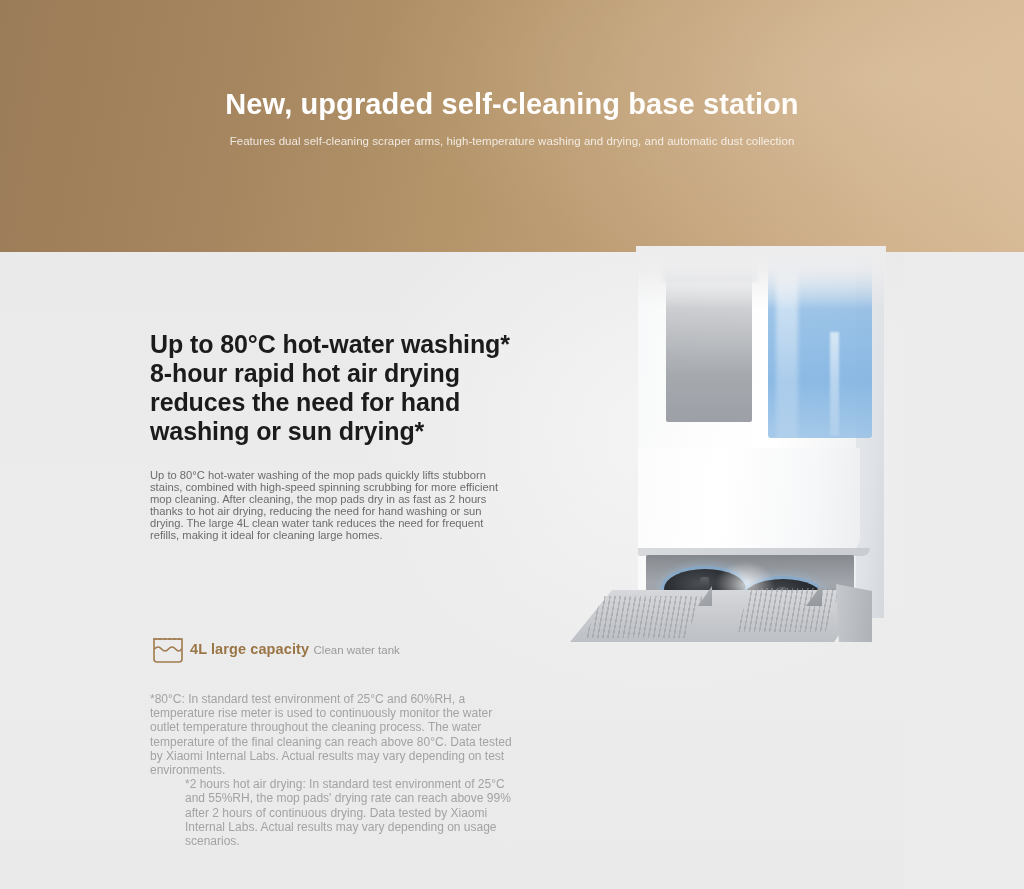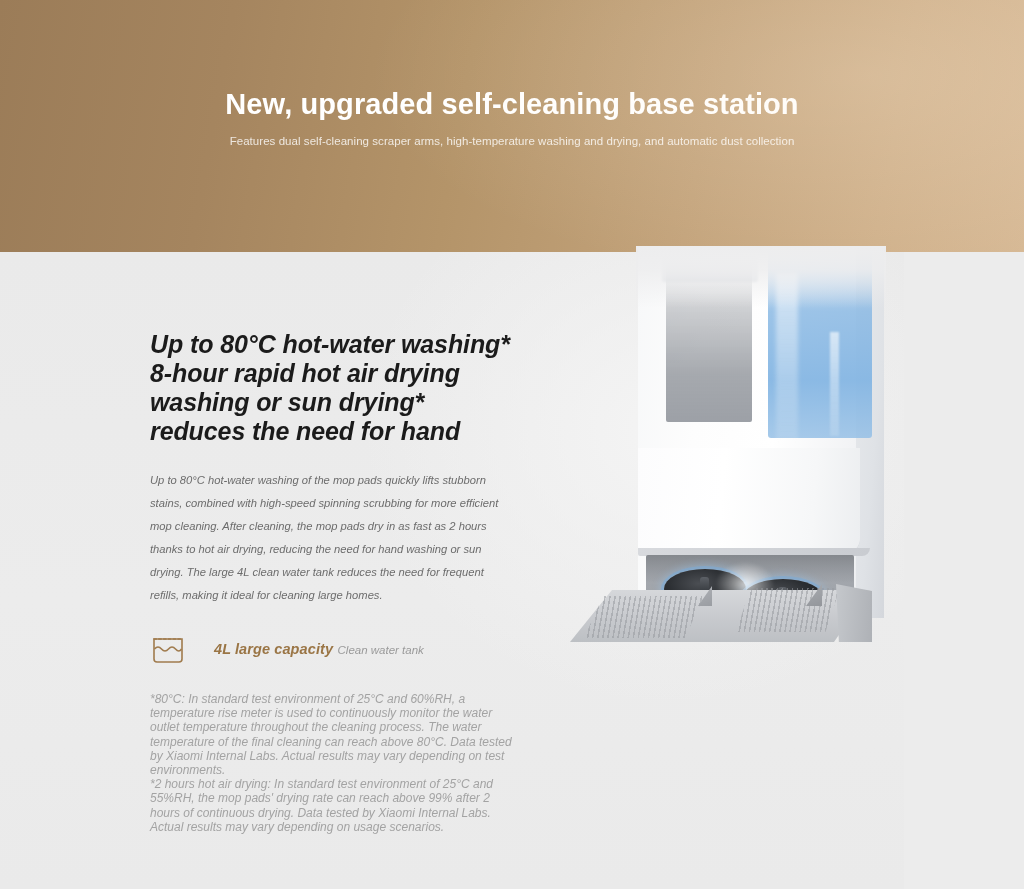--- a/index.html
+++ b/index.html
@@ -37,56 +37,55 @@
     font-size: 11.5px; font-weight: 400; letter-spacing: .05px;
   }
 
   
   .main {
     position: absolute; left: 0; top: 252px;
     width: 904px; height: 637px;
     background:
       radial-gradient(ellipse 55% 70% at 74% 28%, #f4f4f4 0%, rgba(244,244,244,0) 62%),
       linear-gradient(180deg, #eaeaea 0%, #ececec 55%, #eaeaea 100%);
-    font-style: italic;
   }
 
   
   .copy { position: absolute; left: 150px; top: 78px; width: 360px; }
   .copy h2 {
     font-size: 25px; line-height: 29px; font-weight: 700;
     color: #1b1b1b; letter-spacing: -.1px;
   }
   .copy h2 span { display: block; }
   .body-copy {
     margin-top: 23px; width: 352px;
-    font-size: 11.2px; line-height: 23px;
+    font-size: 11.2px; line-height: 12px;
     color: #6c6c6c; font-weight: 400;
   }
 
   
   .feature {
     position: absolute; left: 150px; top: 380px;
-    display: flex; align-items: center; gap: 28px;
+    display: flex; align-items: center; gap: 4px;
   }
   .tank-icon { width: 36px; height: 34px; flex: none; }
   .feature-text .f-title {
     font-size: 14.5px; font-weight: 700; color: #9a7545;
     letter-spacing: .1px;
   }
   .feature-text .f-sub {
     margin-top: 5px; font-size: 11.5px; color: #9a9a9a; font-weight: 400;
   }
 
   
   .notes {
     position: absolute; left: 150px; top: 440px; width: 368px;
     font-size: 12px; line-height: 14.2px; color: #a3a3a3; font-weight: 400;
   }
-  .notes p + p { margin-top: 0px; }
+  .notes p + p { margin-top: 0px; margin-left: 35px; }
 
   
   .product { position: absolute; left: 540px; top: 0px; width: 420px; height: 400px; }
 
   .station-shadow {
     position: absolute; left: 60px; top: 330px; width: 330px; height: 40px;
     background: radial-gradient(ellipse 50% 50% at 50% 50%, rgba(150,150,155,.28), rgba(150,150,155,0) 72%);
   }
   
   .station-body {
@@ -217,22 +216,22 @@
     <h1 class="hero-title">New, upgraded self-cleaning base station</h1>
     <p class="hero-sub">Features dual self-cleaning scraper arms, high-temperature washing and drying, and automatic dust collection</p>
   </section>
 
   <section class="main">
 
     <div class="copy">
       <h2>
         <span>Up to 80°C hot-water washing*</span>
         <span>8-hour rapid hot air drying</span>
+        <span>reduces the need for hand</span>
         <span>washing or sun drying*</span>
-        <span>reduces the need for hand</span>
       </h2>
       <p class="body-copy">Up to 80°C hot-water washing of the mop pads quickly lifts stubborn stains, combined with high-speed spinning scrubbing for more efficient mop cleaning. After cleaning, the mop pads dry in as fast as 2 hours thanks to hot air drying, reducing the need for hand washing or sun drying. The large 4L clean water tank reduces the need for frequent refills, making it ideal for cleaning large homes.</p>
     </div>
 
     <div class="feature">
       <span class="tank-icon">
         <svg viewBox="0 0 36 34" width="36" height="34" fill="none">
           <path d="M4 7 H32 V27 A3 3 0 0 1 29 30 H7 A3 3 0 0 1 4 27 Z" stroke="#a07b4d" stroke-width="1.6" fill="none"></path>
           <path d="M4 7 H32" stroke="#a07b4d" stroke-width="1.6" stroke-dasharray="2.4 2.4" stroke-linecap="round"></path>
           <path d="M4.5 17 q3.5 -4 7 0 t7 0 t7 0 t6 0" stroke="#a07b4d" stroke-width="1.5" fill="none" stroke-linejoin="round"></path>

